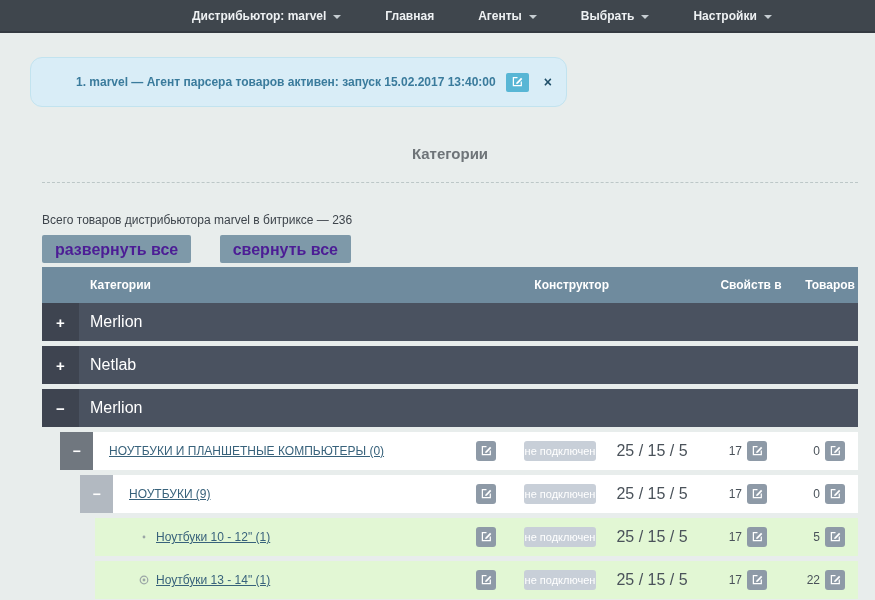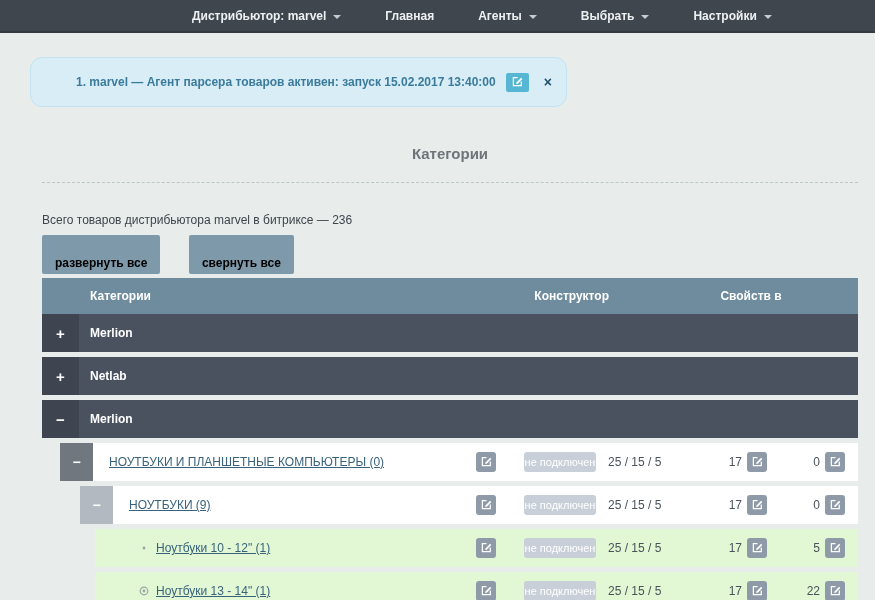--- a/index.html
+++ b/index.html
@@ -43,23 +43,23 @@
   
   .content { width: 816px; margin-left: 42px; position: relative; }
   .page-title {
     margin-top: 38px; text-align: center; color: #6e7478;
     font-size: 15px; font-weight: bold;
   }
   .dashed-sep { margin-top: 20px; border: none; border-top: 1px dashed #bcc7c7; }
   .summary { margin-top: 30px; font-size: 12px; color: #3d444b; }
   .btn-row { margin-top: 8px; }
   .gray-btn {
-    display: inline-block; border: none; background: #7e99a9; color: #000000;
-    font-family: inherit; font-size: 12px; font-weight: bold;
-    padding: 21px 13px 4px; border-radius: 2px; margin-right: 24px; cursor: pointer;
+    display: inline-block; border: none; background: #7e99a9; color: #4c1d95;
+    font-family: inherit; font-size: 16px; font-weight: bold;
+    padding: 6px 13px 4px; border-radius: 2px; margin-right: 24px; cursor: pointer;
   }
   
   .thead {
     margin-top: 4px; height: 36px; background: #6f8b9e; color: #fff;
     font-size: 12px; font-weight: bold; display: flex; align-items: center;
     position: relative;
   }
   .h-cat { padding-left: 48px; }
   .h-abs { position: absolute; top: 0; height: 36px; line-height: 36px; }
   .h-constructor { right: 249px; width: 120px; text-align: right; }
@@ -68,21 +68,21 @@
   .h-products    { right: 3px;   width: 80px;  text-align: right; }
 
   .trow { position: relative; height: 38px; margin-bottom: 5px; display: flex; align-items: center; }
   .group-row { background: #4a5260; margin-top: 0; }
   .group-row:first-of-type { margin-top: 6px; }
   .gtoggle {
     width: 37px; height: 38px; background: #3e4450; color: #fff; flex-shrink: 0;
     display: flex; align-items: center; justify-content: center;
     font-size: 15px; font-weight: bold; cursor: pointer;
   }
-  .glabel { margin-left: 11px; color: #fff; font-size: 12px; font-weight: bold; }
+  .glabel { margin-left: 11px; color: #fff; font-size: 16px; font-weight: normal; }
 
   .detail-row { background: #fff; }
   .detail-row.lvl1 { margin-left: 18px; width: 798px; }
   .detail-row.lvl2 { margin-left: 38px; width: 778px; }
   .detail-row.green { margin-left: 53px; width: 763px; background: #e2f7d4; padding-left: 44px; }
   .dtoggle {
     width: 33px; height: 38px; color: #fff; flex-shrink: 0;
     display: flex; align-items: center; justify-content: center;
     font-size: 14px; font-weight: bold; cursor: pointer;
   }
@@ -97,22 +97,22 @@
 
   .edit-btn {
     width: 20px; height: 20px; border: none; border-radius: 3px; background: #8e9aa7;
     display: flex; align-items: center; justify-content: center; cursor: pointer;
     flex-shrink: 0;
   }
   .c-edit1    { position: absolute; right: 362px; }
   .c-status   { position: absolute; right: 262px; width: 72px; height: 20px; line-height: 20px;
                 background: #c8cfd8; color: #fff; font-size: 11px; text-align: center;
                 border-radius: 3px; white-space: nowrap; overflow: hidden; }
-  .c-markup   { position: absolute; right: 162px; width: 88px; text-align: left;
-                font-size: 12px; color: #4a525a; }
+  .c-markup   { position: absolute; right: 162px; width: 88px; text-align: center;
+                font-size: 16px; color: #4a525a; }
   .c-props, .c-products { position: absolute; display: flex; align-items: center; }
   .c-props    { right: 91px; }
   .c-products { right: 13px; }
   .cell-num   { font-size: 12px; color: #4a525a; margin-right: 5px; }
 </style>
 </head>
 <body>
 
 <div class="navbar">
   <div class="nav-item">
@@ -156,20 +156,21 @@
   <div class="summary">Всего товаров дистрибьютора marvel в битриксе — 236</div>
   <div class="btn-row">
     <button class="gray-btn">развернуть все</button>
     <button class="gray-btn">свернуть все</button>
   </div>
 
   <div class="thead">
     <span class="h-cat">Категории</span>
     <span class="h-abs h-constructor">Конструктор</span>
     <span class="h-abs h-props">Свойств в битриксе</span>
+    <span class="h-abs h-products">Товаров</span>
   </div>
 
   <div class="trow group-row">
     <div class="gtoggle">+</div>
     <span class="glabel">Merlion</span>
   </div>
   <div class="trow group-row">
     <div class="gtoggle">+</div>
     <span class="glabel">Netlab</span>
   </div>

